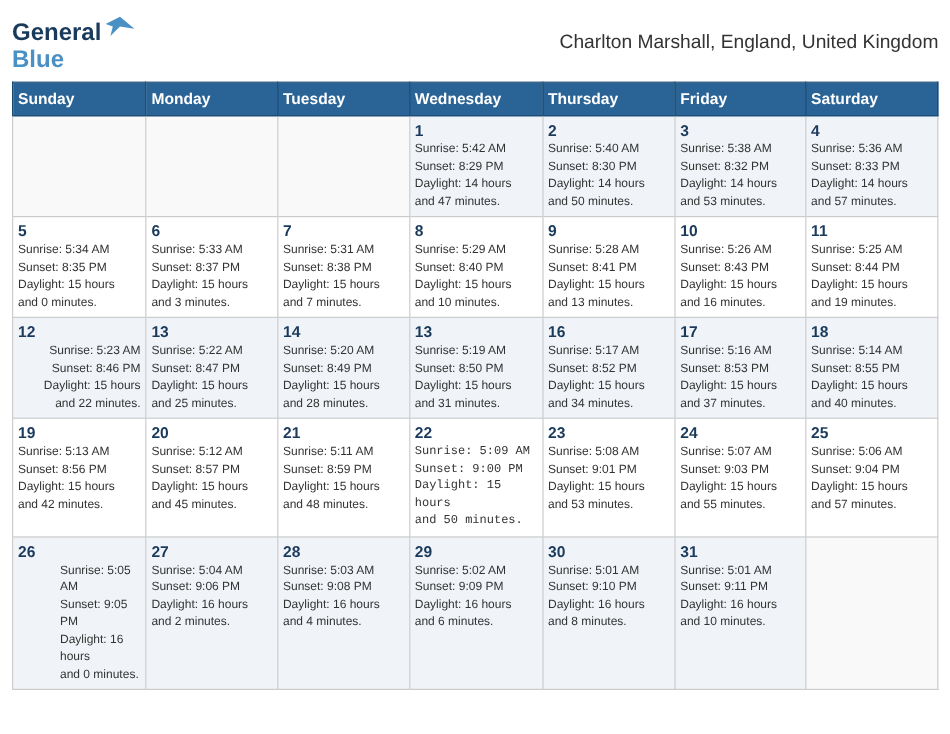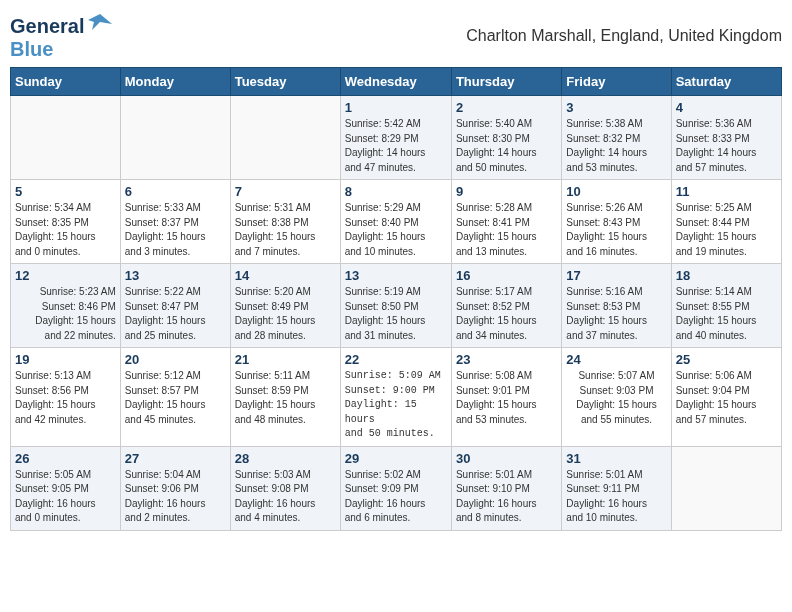--- a/index.html
+++ b/index.html
@@ -279,37 +279,37 @@
         </td>
         <td>
           <span class="day-number">23</span>
           <div class="day-info" style="white-space: pre-line;">Sunrise: 5:08 AM
 Sunset: 9:01 PM
 Daylight: 15 hours
 and 53 minutes.</div>
         </td>
         <td>
           <span class="day-number">24</span>
-          <div class="day-info" style="white-space: pre-line; text-align: center;">Sunrise: 5:07 AM
+          <div class="day-info" style="white-space: pre-line;">Sunrise: 5:07 AM
 Sunset: 9:03 PM
 Daylight: 15 hours
 and 55 minutes.</div>
         </td>
         <td>
           <span class="day-number">25</span>
           <div class="day-info" style="white-space: pre-line;">Sunrise: 5:06 AM
 Sunset: 9:04 PM
 Daylight: 15 hours
 and 57 minutes.</div>
         </td>
       </tr>
       <tr>
         <td>
           <span class="day-number">26</span>
-          <div class="day-info" style="white-space: pre-line;">Sunrise: 5:05 AM
+          <div class="day-info" style="white-space: pre-line; margin-left: 35px;">Sunrise: 5:05 AM
 Sunset: 9:05 PM
 Daylight: 16 hours
 and 0 minutes.</div>
         </td>
         <td>
           <span class="day-number">27</span>
           <div class="day-info" style="white-space: pre-line;">Sunrise: 5:04 AM
 Sunset: 9:06 PM
 Daylight: 16 hours
 and 2 minutes.</div>

